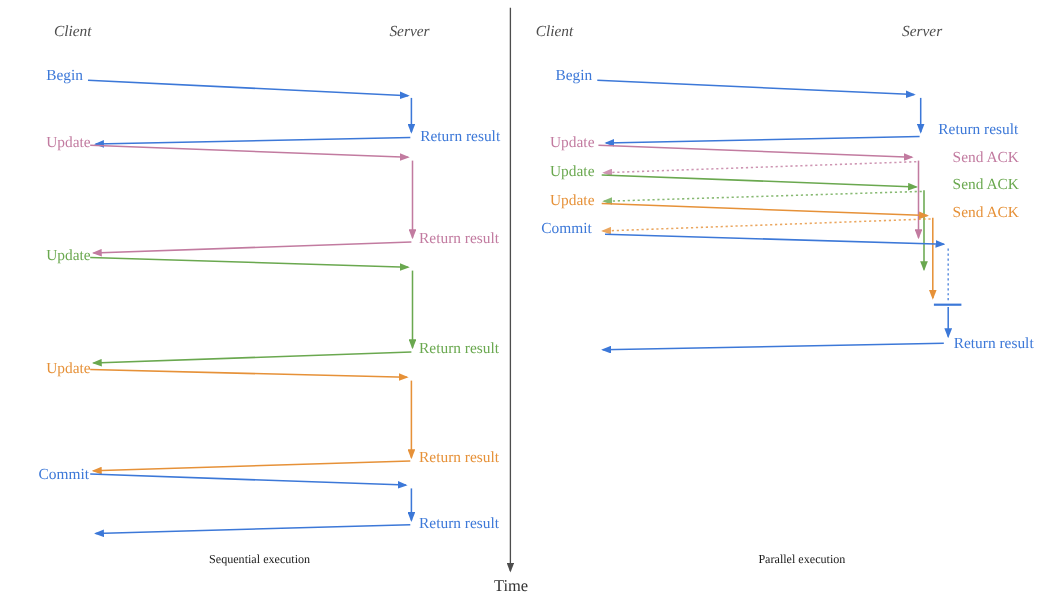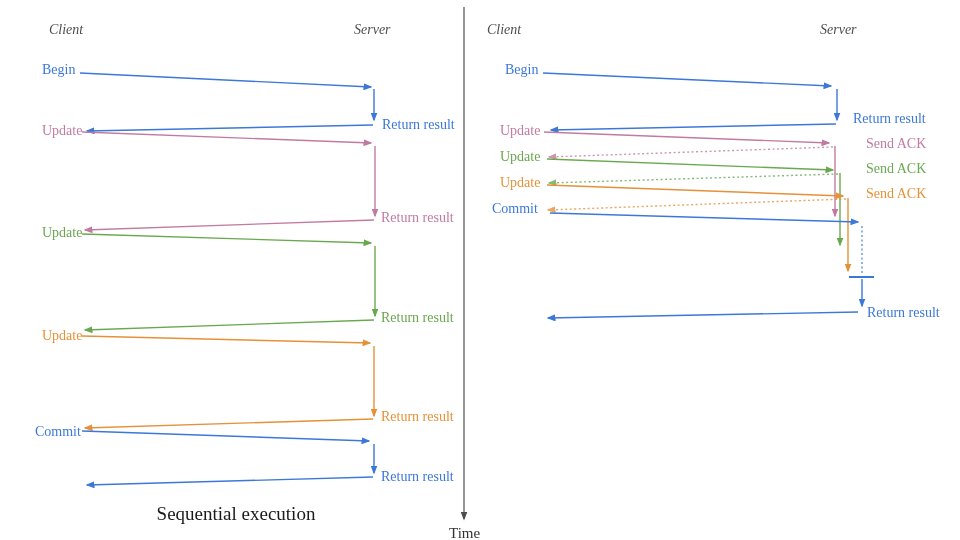--- a/index.html
+++ b/index.html
@@ -7,21 +7,21 @@
     --axis:#4d4d4d; --caption:#1a1a1a;
   }
   html,body{margin:0;padding:0;background:#ffffff;}
   #stage{
     position:relative; width:940px; height:540px; overflow:hidden;
     font-family:Liberation Serif, serif; background:#fff;
   }
   #wires{position:absolute; left:0; top:0;}
   .lbl{position:absolute; font-size:14px; line-height:13px; white-space:nowrap;}
   .hdr{position:absolute; font-size:14px; font-style:italic; color:var(--axis); white-space:nowrap;}
-  .cap{position:absolute; font-size:19px; color:var(--caption); transform:translateX(-50%); white-space:nowrap;}
+  .cap{position:absolute; font-size:11px; color:var(--caption); transform:translateX(-50%); white-space:nowrap;}
   .time{position:absolute; font-size:15px; color:#333; white-space:nowrap;}
   .c-blue{color:var(--blue);} .c-pink{color:var(--pink);}
   .c-green{color:var(--green);} .c-orange{color:var(--orange);}
 </style>
 </head>
 <body>
 
 <div id="stage">
 
   <svg id="wires" width="960" height="540" viewBox="0 0 960 540">
@@ -125,14 +125,15 @@
 
   <span class="lbl c-green" style="left:500px;top:150px;">Update</span>
   <span class="lbl c-green" style="left:866px;top:162px;">Send ACK</span>
 
   <span class="lbl c-orange" style="left:500px;top:176px;">Update</span>
   <span class="lbl c-orange" style="left:866px;top:187px;">Send ACK</span>
 
   <span class="lbl c-blue" style="left:492px;top:202px;">Commit</span>
   <span class="lbl c-blue" style="left:867px;top:306px;">Return result</span>
 
+  <span class="cap" style="left:729px;top:503px;">Parallel execution</span>
 
 </div>
 
 </body></html>

